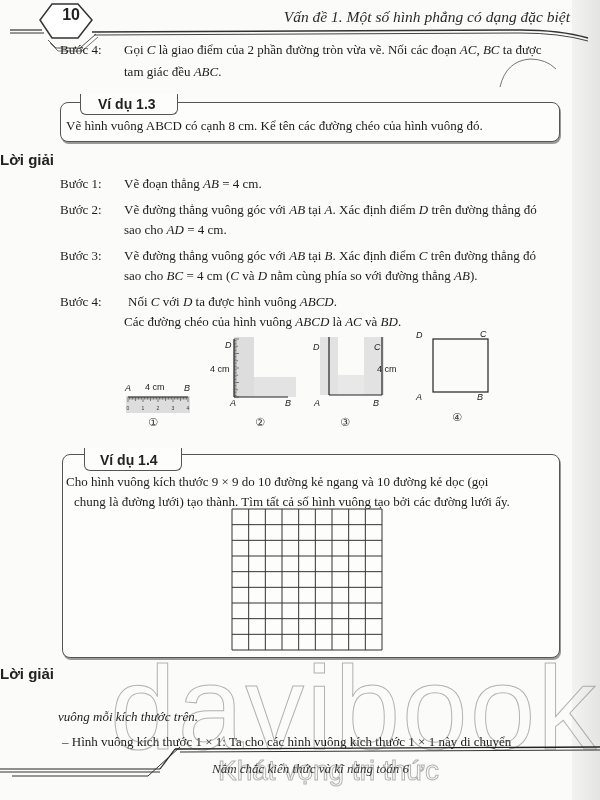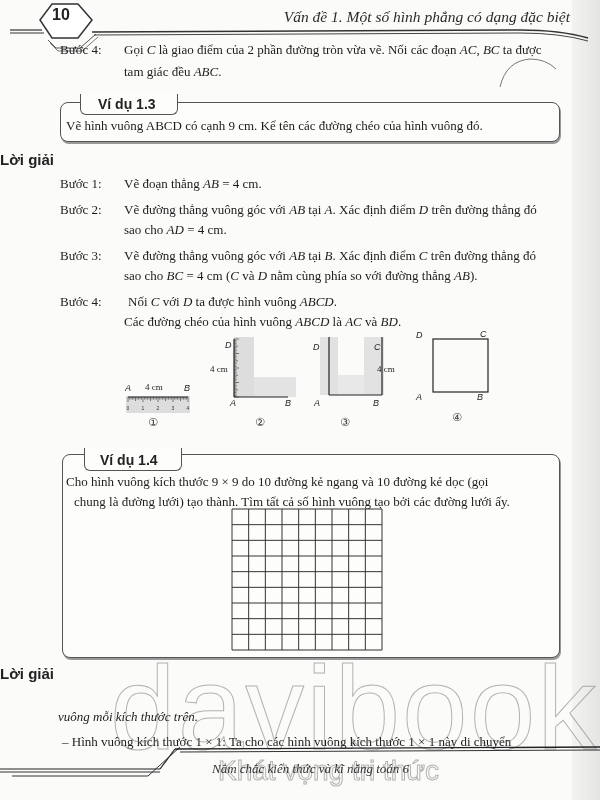--- a/index.html
+++ b/index.html
@@ -4,30 +4,30 @@
 <style>
   html, body { margin:0; padding:0; }
   body { width:600px; height:800px; background:#fbfbfa; position:relative; overflow:hidden;
          font-family:"Liberation Serif", serif; color:#1c1c1c; }
   .page { position:absolute; left:0; top:0; width:600px; height:800px; }
   .right-shade { position:absolute; right:0; top:0; width:28px; height:800px;
                  background:linear-gradient(to right,#f3f3f2,#e4e4e3); }
   .abs { position:absolute; }
   .sans { font-family:"Liberation Sans", sans-serif; }
   .hdr-title { left:230px; top:8px; width:340px; text-align:right; font-style:italic; font-size:15.5px; color:#2a2a2a; }
-  .page-num { left:52px; top:6px; width:28px; text-align:left; font-size:16px; font-weight:bold; color:#222; }
+  .page-num { left:52px; top:6px; width:28px; text-align:right; font-size:16px; font-weight:bold; color:#222; }
   .txt { font-size:13px; line-height:20px; white-space:nowrap; }
   .step-label { left:60px; }
   .step-body { left:124px; }
   i { font-style:italic; }
   .box { border:1.5px solid #555; border-radius:8px; background:#fdfdfc; box-shadow:1px 2px 0 #999; }
   .tab { font-family:"Liberation Sans", sans-serif; font-weight:bold; font-size:14px; color:#222; }
   .heading { font-family:"Liberation Sans", sans-serif; font-size:15px; font-weight:bold; color:#222; }
   .lbl { font-family:"Liberation Sans", sans-serif; font-style:italic; font-size:9px; color:#222; }
-  .lbl-up { font-family:Liberation Serif, serif; font-size:9px; color:#222; }
+  .lbl-up { font-family:Liberation Sans, sans-serif; font-size:9px; color:#222; }
   .circ { font-family:"DejaVu Sans", sans-serif; font-size:11px; color:#333; }
   .watermark { font-family:"Liberation Sans", sans-serif; color:transparent;
                -webkit-text-stroke:1px #777; opacity:0.55; white-space:nowrap; }
 </style>
 </head>
 <body>
 
 <div class="page">
   <div class="right-shade"></div>
 
@@ -46,21 +46,21 @@
   <div class="abs txt step-label" style="top:40px">Bước 4:</div>
   <div class="abs txt step-body" style="top:40px"><span>Gọi </span><i>C</i><span> là giao điểm của 2 phần đường tròn vừa vẽ. Nối các đoạn </span><i>AC</i><span>, </span><i>BC</i><span> ta được</span></div>
   <div class="abs txt step-body" style="top:62px"><span>tam giác đều </span><i>ABC</i><span>.</span></div>
   <svg class="abs" style="left:490px;top:55px" width="70" height="40">
     <path d="M10,32 Q16,6 40,4 Q56,4 66,14" fill="none" stroke="#555" stroke-width="0.8"></path>
   </svg>
 
   <div class="abs box" style="left:60px;top:102px;width:498px;height:38px"></div>
   <div class="abs" style="left:80px;top:94px;width:96px;height:20px;background:#fdfdfc;border:1.3px solid #555;border-top:none;border-radius:0 0 6px 6px"></div>
   <div class="abs tab" style="left:98px;top:96px">Ví dụ 1.3</div>
-  <div class="abs txt" style="left:66px;top:116px">Vẽ hình vuông ABCD có cạnh 9 cm. Kể tên các đường chéo của hình vuông đó.</div>
+  <div class="abs txt" style="left:66px;top:116px">Vẽ hình vuông ABCD có cạnh 8 cm. Kể tên các đường chéo của hình vuông đó.</div>
 
   <div class="abs heading" style="left:0;width:600px;top:151px">Lời giải</div>
   <div id="steps13">
       <div class="abs txt step-label" style="top: 174px;">Bước 1:</div>
       <div class="abs txt" style="left: 124px; top: 174px;"><span>Vẽ đoạn thẳng </span><i>AB</i><span> = 4 cm.</span></div>
       <div class="abs txt step-label" style="top: 200px;">Bước 2:</div>
       <div class="abs txt" style="left: 124px; top: 200px;"><span>Vẽ đường thẳng vuông góc với </span><i>AB</i><span> tại </span><i>A</i><span>. Xác định điểm </span><i>D</i><span> trên đường thẳng đó</span></div>
       <div class="abs txt" style="left: 124px; top: 220px;"><span>sao cho </span><i>AD</i><span> = 4 cm.</span></div>
       <div class="abs txt step-label" style="top: 246px;">Bước 3:</div>
       <div class="abs txt" style="left: 124px; top: 246px;"><span>Vẽ đường thẳng vuông góc với </span><i>AB</i><span> tại </span><i>B</i><span>. Xác định điểm </span><i>C</i><span> trên đường thẳng đó</span></div>

